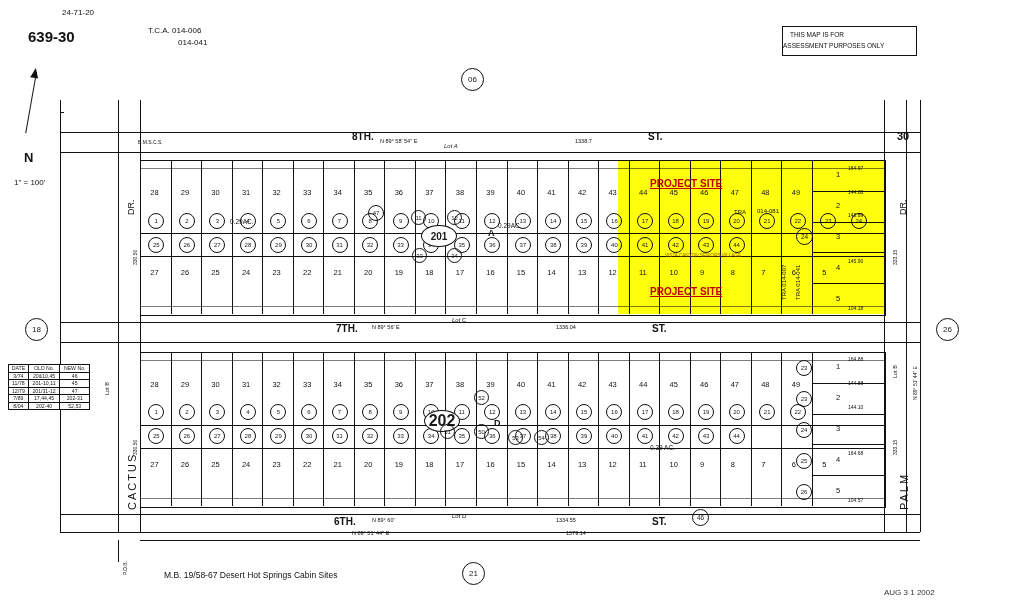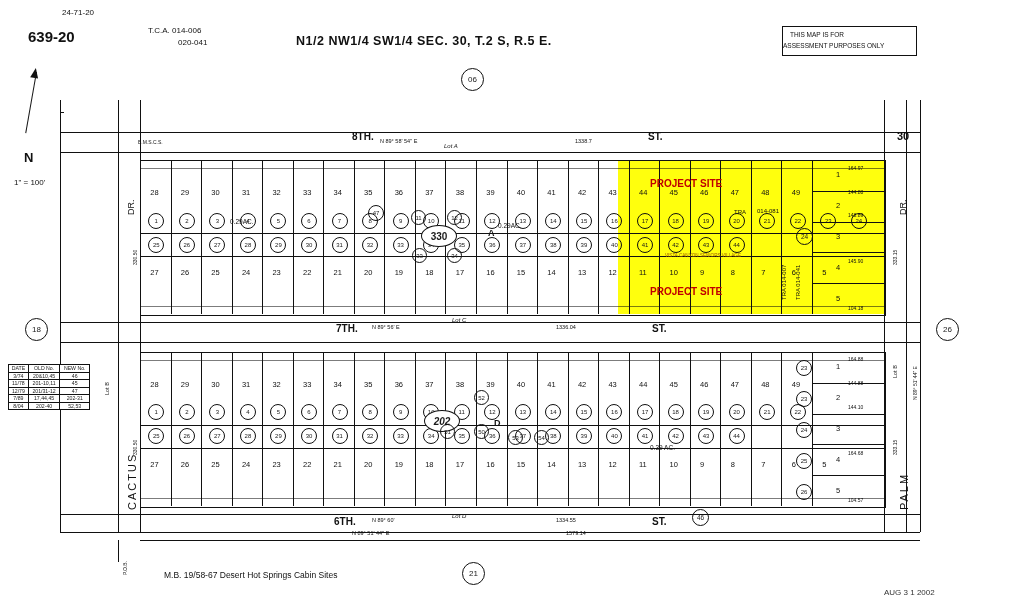--- a/index.html
+++ b/index.html
@@ -4,35 +4,34 @@
 <style>
   html,body{margin:0;padding:0;background:#fff;}
   body{width:1024px;height:600px;font-family:"Liberation Sans",sans-serif;color:#1a1a1a;overflow:hidden;position:relative;}
   #map{position:absolute;left:0;top:0;width:1024px;height:600px;}
   .txt{position:absolute;white-space:nowrap;font-family:"Liberation Sans",sans-serif;color:#111;}
   .ln{position:absolute;background:#111;}
   .hl{position:absolute;background:#ffff00;}
   .box{position:absolute;border:1px solid #111;}
   .circle{position:absolute;border:1.4px solid #111;border-radius:50%;display:flex;align-items:center;justify-content:center;font-size:7px;background:transparent;}
   .ell{position:absolute;border:1.6px solid #111;border-radius:50%;display:flex;align-items:center;justify-content:center;font-weight:bold;background:#fff;}
-  .redtxt{color:#c00000;font-weight:bold;}
+  .redtxt{color:#c00000;font-weight:bold;text-decoration:underline;}
   .vert{transform:rotate(-90deg);transform-origin:left top;}
   .tbl{position:absolute;border:1px solid #111;border-collapse:collapse;font-size:5.2px;background:#fff;}
   .tbl td{border:1px solid #111;padding:0 1px;line-height:6.5px;text-align:center;}
 </style>
 </head>
 <body>
 
 <div id="map">
 
   <div class="txt" style="left:62px;top:8px;font-size:8px;">24-71-20</div>
-  <div class="txt" style="left:28px;top:28px;font-size:15px;font-weight:bold;">639-20</div>
+  <div class="txt" style="left:28px;top:28px;font-size:15px;font-weight:bold;">639-30</div>
   <div class="txt" style="left:148px;top:26px;font-size:8px;">T.C.A. 014-006</div>
-  <div class="txt" style="left:178px;top:38px;font-size:8px;">020-041</div>
-  <div class="txt" style="left:296px;top:34px;font-size:12.5px;font-weight:bold;letter-spacing:0.5px;">N1/2 NW1/4 SW1/4 SEC. 30, T.2 S, R.5 E.</div>
+  <div class="txt" style="left:178px;top:38px;font-size:8px;">014-041</div>
 
   <div class="box" style="left:782px;top:26px;width:133px;height:28px;"></div>
   <div class="txt" style="left:790px;top:31px;font-size:6.5px;">THIS  MAP  IS  FOR</div>
   <div class="txt" style="left:783px;top:42px;font-size:6.5px;">ASSESSMENT  PURPOSES  ONLY</div>
 
   <div class="ln" style="left:36px;top:72px;width:1px;height:62px;transform:rotate(10deg);transform-origin:top;"></div>
   <div style="position:absolute;left:31px;top:68px;width:0;height:0;border-left:4px solid transparent;border-right:4px solid transparent;border-bottom:10px solid #111;transform:rotate(10deg);"></div>
   <div class="txt" style="left:24px;top:150px;font-size:13px;font-weight:bold;">N</div>
   <div class="txt" style="left:14px;top:178px;font-size:8px;">1" = 100'</div>
 
@@ -195,21 +194,21 @@
       <div class="txt" style="left:608.4545454545455px;top:268px;font-size:7.5px;">12</div>
       <div class="txt" style="left:639px;top:268px;font-size:7.5px;">11</div>
       <div class="txt" style="left:669.5454545454545px;top:268px;font-size:7.5px;">10</div>
       <div class="txt" style="left:700.0909090909091px;top:268px;font-size:7.5px;">9</div>
       <div class="txt" style="left:730.6363636363636px;top:268px;font-size:7.5px;">8</div>
       <div class="txt" style="left:761.1818181818182px;top:268px;font-size:7.5px;">7</div>
       <div class="txt" style="left:791.7272727272727px;top:268px;font-size:7.5px;">6</div>
       <div class="txt" style="left:822.2727272727273px;top:268px;font-size:7.5px;">5</div>
     </div>
 
-  <div class="ell" style="left:421px;top:225px;width:34px;height:20px;font-size:10px;">330</div>
+  <div class="ell" style="left:421px;top:225px;width:34px;height:20px;font-size:10px;">201</div>
   <div class="txt" style="left:230px;top:218px;font-size:6.5px;">0.29AC.</div>
   <div class="txt" style="left:498px;top:222px;font-size:6.5px;">0.29AC.</div>
   <div class="txt" style="left:488px;top:228px;font-size:9px;font-weight:bold;">A</div>
 
   <div class="circle" style="left:368px;top:205px;width:14px;height:14px;font-size:6px;">47</div>
   <div class="circle" style="left:411px;top:210px;width:13px;height:13px;font-size:6px;">11</div>
   <div class="circle" style="left:447px;top:210px;width:13px;height:13px;font-size:6px;">12</div>
   <div class="circle" style="left:412px;top:248px;width:13px;height:13px;font-size:6px;">33</div>
   <div class="circle" style="left:447px;top:248px;width:13px;height:13px;font-size:6px;">34</div>
 
@@ -370,21 +369,21 @@
       <div class="txt" style="left:608.4545454545455px;top:460px;font-size:7.5px;">12</div>
       <div class="txt" style="left:639px;top:460px;font-size:7.5px;">11</div>
       <div class="txt" style="left:669.5454545454545px;top:460px;font-size:7.5px;">10</div>
       <div class="txt" style="left:700.0909090909091px;top:460px;font-size:7.5px;">9</div>
       <div class="txt" style="left:730.6363636363636px;top:460px;font-size:7.5px;">8</div>
       <div class="txt" style="left:761.1818181818182px;top:460px;font-size:7.5px;">7</div>
       <div class="txt" style="left:791.7272727272727px;top:460px;font-size:7.5px;">6</div>
       <div class="txt" style="left:822.2727272727273px;top:460px;font-size:7.5px;">5</div>
     </div>
 
-  <div class="ell" style="left:424px;top:410px;width:34px;height:20px;font-size:10px;font-style:italic;">202</div>
+  <div class="ell" style="left:424px;top:410px;width:34px;height:20px;font-size:16px;">202</div>
   <div class="txt" style="left:494px;top:418px;font-size:9px;font-weight:bold;">D</div>
   <div class="txt" style="left:650px;top:444px;font-size:6.5px;">0.39 AC.</div>
 
   <div class="circle" style="left:474px;top:390px;width:13px;height:13px;font-size:6px;">52</div>
   <div class="circle" style="left:474px;top:424px;width:13px;height:13px;font-size:6px;">50</div>
   <div class="circle" style="left:440px;top:424px;width:13px;height:13px;font-size:6px;">51</div>
   <div class="circle" style="left:508px;top:430px;width:13px;height:13px;font-size:6px;">53</div>
   <div class="circle" style="left:534px;top:430px;width:13px;height:13px;font-size:6px;">54</div>
 
   <div class="ln" style="left:812px;top:352px;width:1px;height:154px;"></div>

